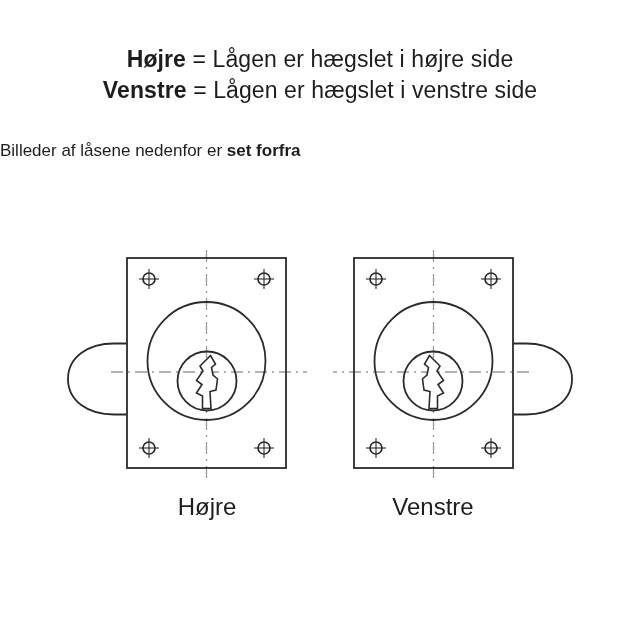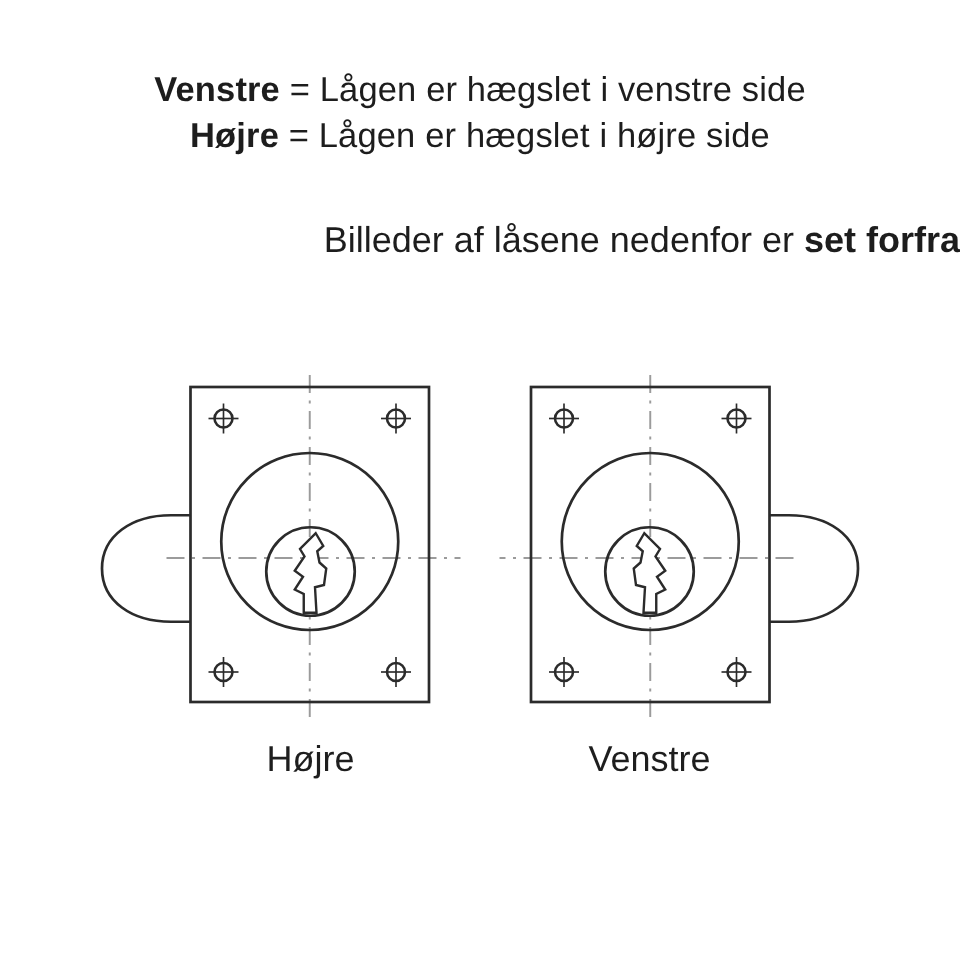--- a/index.html
+++ b/index.html
@@ -11,23 +11,23 @@
     color:#1d1d1d;
     overflow:hidden;
   }
   .header{
     position:absolute;top:44px;left:0;right:0;
     text-align:center;
     font-size:23px;line-height:31px;
     letter-spacing:0.1px;
   }
   .note{
-    position:absolute;top:145px;left:0;right:0;
-    text-align:right;
-    font-size:24px;line-height:31px;
+    position:absolute;top:135px;left:0;right:0;
+    text-align:left;
+    font-size:17px;line-height:31px;
   }
   .b{font-weight:700;}
   .diagram-svg{position:absolute;left:0;top:0;}
   .outline{fill:none;stroke:#2b2b2b;stroke-width:1.8;}
   .cl{fill:none;stroke:#9b9b9b;stroke-width:1.3;stroke-dasharray:12 5 2 5;}
   .keyhole{fill:#ffffff;stroke:#2b2b2b;stroke-width:1.6;stroke-linejoin:miter;}
   .screw-c{fill:none;stroke:#2b2b2b;stroke-width:1.7;}
   .screw-l{stroke:#2b2b2b;stroke-width:1.1;}
   .lock-label{
     position:absolute;top:492px;width:160px;
@@ -37,22 +37,22 @@
   }
   .lock-label.left{left:127px;}
   .lock-label.right{left:353px;}
 </style>
 </head>
 <body>
 
 <div class="canvas">
 
   <div class="header">
+    <div><span class="b">Højre</span><span> = Lågen er hægslet i højre side</span></div>
     <div><span class="b">Venstre</span><span> = Lågen er hægslet i venstre side</span></div>
-    <div><span class="b">Højre</span><span> = Lågen er hægslet i højre side</span></div>
   </div>
 
   <div class="note"><span>Billeder af låsene nedenfor er </span><span class="b">set forfra</span></div>
 
   <svg class="diagram-svg" width="640" height="640" viewBox="0 0 640 640">
 
     <g id="lockL">
 
       <line class="cl" x1="206.5" y1="250" x2="206.5" y2="483"></line>
       <line class="cl" x1="111" y1="372" x2="307" y2="372"></line>

